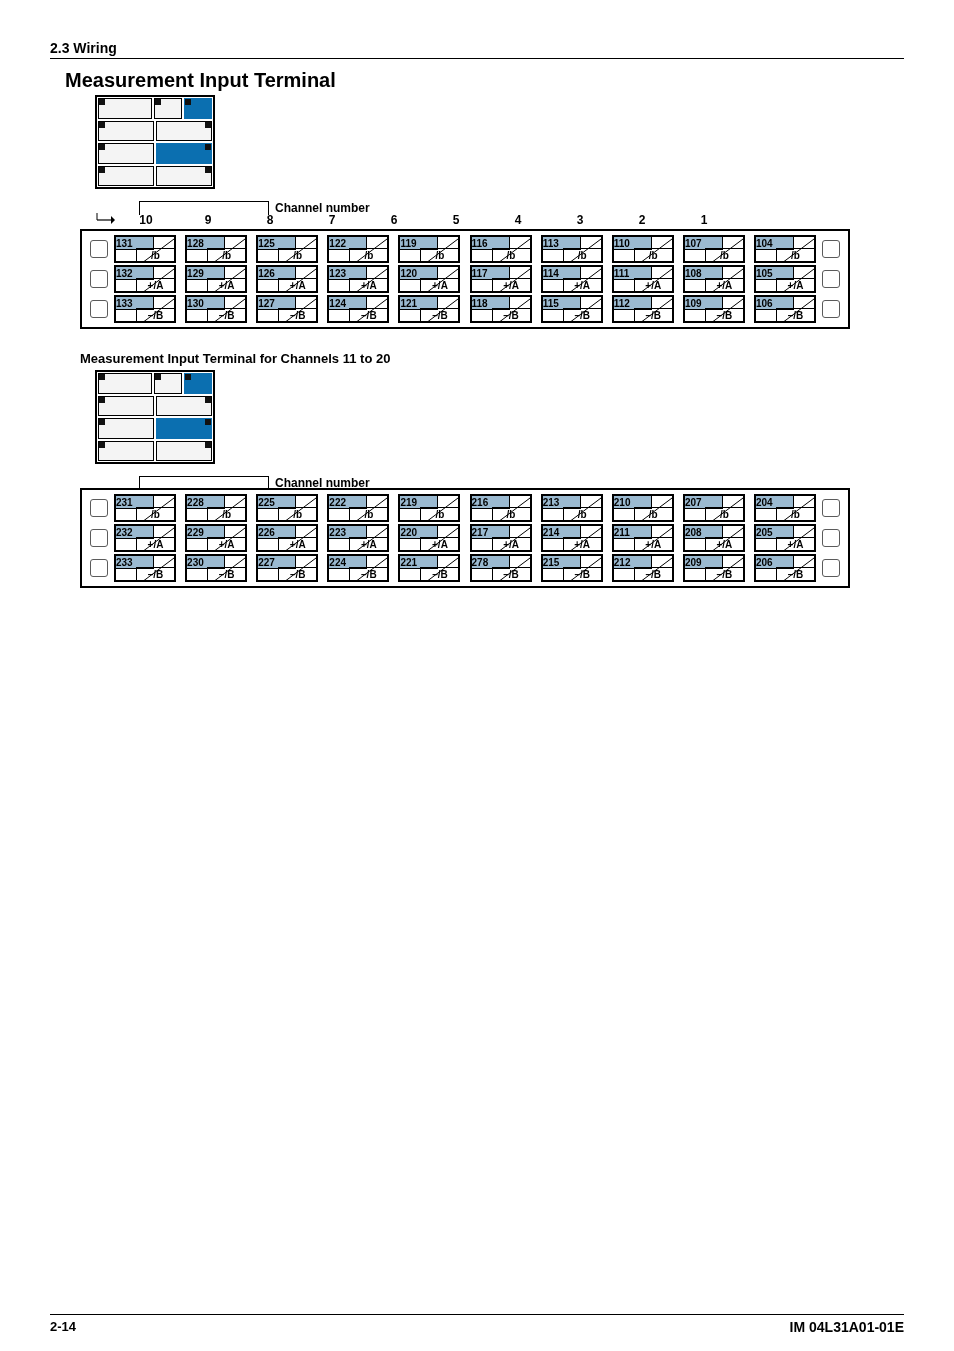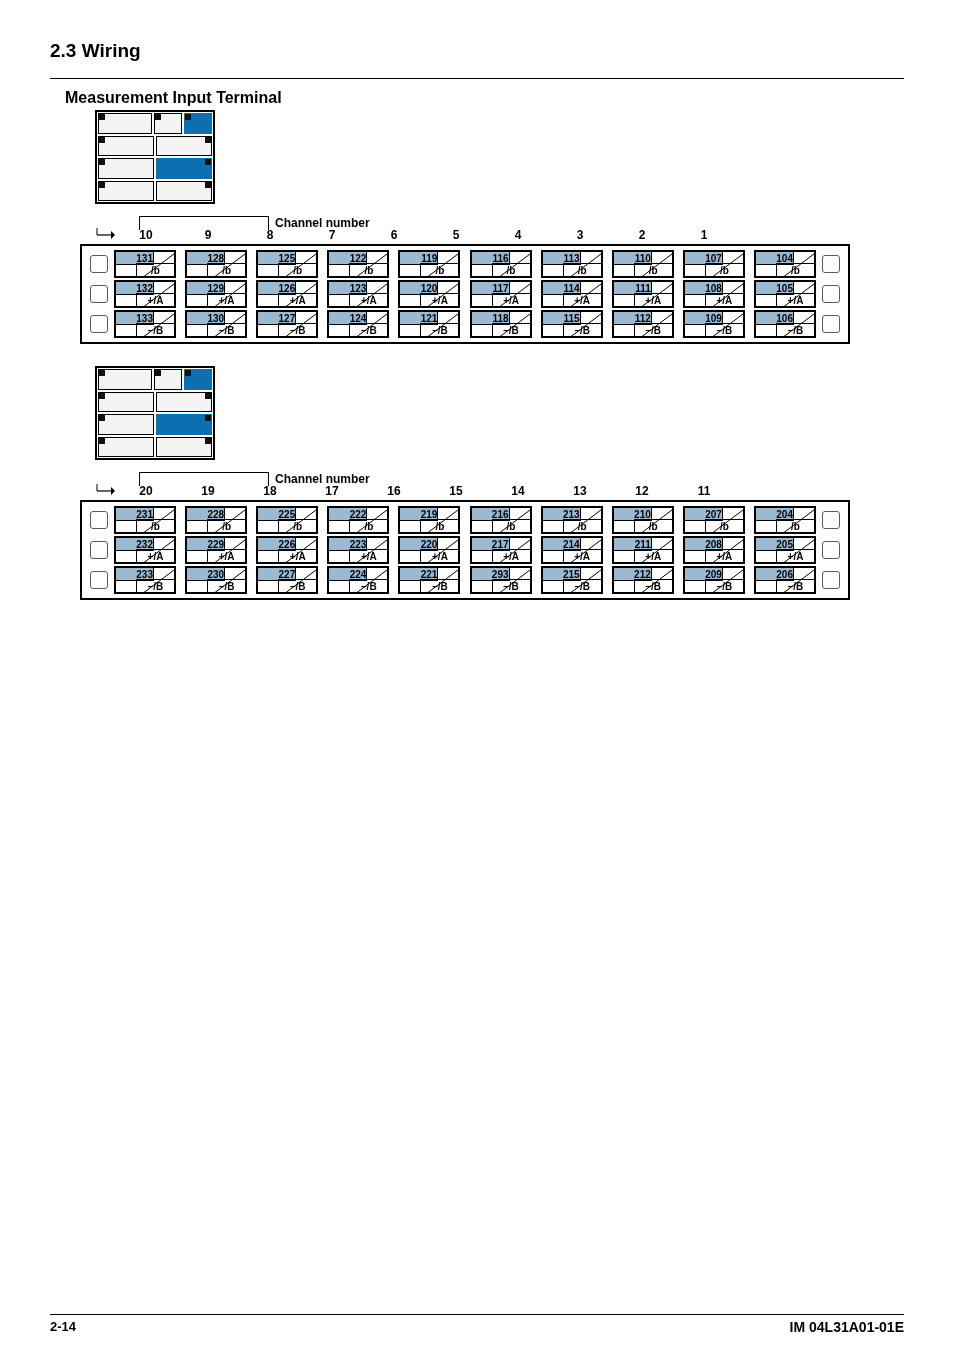--- a/index.html
+++ b/index.html
@@ -6,28 +6,28 @@
   body {
     font-family: Arial, Helvetica, sans-serif;
     margin: 0;
     padding: 40px 50px 20px 50px;
     width: 954px;
     font-size: 12px;
     color: #000;
   }
   .sect-hd {
     font-weight: bold;
-    font-size: 19px;
+    font-size: 14px;
     border-bottom: 1.5px solid #000;
-    padding-bottom: 16px;
+    padding-bottom: 2px;
     margin-bottom: 10px;
   }
   .main-title {
     font-weight: bold;
-    font-size: 16px;
+    font-size: 20px;
     margin: 0 0 3px 15px;
   }
   .sub-title {
     font-weight: bold;
     font-size: 13px;
     margin: 0 0 4px 30px;
   }
   .block-img-wrap {
     margin-left: 45px;
     margin-bottom: 12px;
@@ -135,21 +135,21 @@
     overflow: hidden;
   }
   .tc-top {
     position: absolute;
     top: 0; left: 0;
     width: 38px;
     height: 13px;
     line-height: 13px;
     font-size: 10px;
     font-weight: bold;
-    text-align: right;
+    text-align: left;
     border-right: 1.5px solid #000;
     border-bottom: 1.5px solid #000;
     background: #9bbad1;
   }
   .tc-bot {
     position: absolute;
     bottom: 0; right: 0;
     width: 38px;
     height: 13px;
     line-height: 13px;
@@ -457,20 +457,21 @@
         <div class="tc-top">106</div>
         <svg class="tc-diag" viewBox="0 0 40 30">
               <line x1="0" y1="30" x2="40" y2="0" stroke="#000" stroke-width="1"></line>
             </svg>
         <div class="tc-bot">–/B</div>
       </div>
         </div>
         <div class="side-box"></div>
       </div>
     </div>
+    <div class="sub-title">Measurement Input Terminal for Channels 11 to 20</div>
     <div class="block-img-wrap">
     <div class="block-img">
       <div class="bi-row">
           <div class="bi-cell"></div>
           <div class="bi-cell half"></div>
           <div class="bi-cell blue half"></div>
         </div>
       <div class="bi-row">
           <div class="bi-cell"></div>
           <div class="bi-cell tr"></div>
@@ -482,39 +483,20 @@
       <div class="bi-row">
           <div class="bi-cell"></div>
           <div class="bi-cell tr"></div>
         </div>
     </div>
     </div>
     <div class="ch-label-wrap">
       <div class="ch-bracket"></div>
      <span class="ch-label">Channel number</span>
     </div>
-    <div class="header-row">
-      <span class="header-arrow">
-    <svg width="20" height="14">
-          <line x1="2" y1="7" x2="16" y2="7" stroke="#000" stroke-width="1.2"></line>
-          <polygon points="16,3 16,11 20,7" fill="#000"></polygon>
-          <line x1="2" y1="0" x2="2" y2="7" stroke="#000" stroke-width="1"></line>
-        </svg>
-  </span>
-      <span class="header-cell">20</span>
-      <span class="header-cell">19</span>
-      <span class="header-cell">18</span>
-      <span class="header-cell">17</span>
-      <span class="header-cell">16</span>
-      <span class="header-cell">15</span>
-      <span class="header-cell">14</span>
-      <span class="header-cell">13</span>
-      <span class="header-cell">12</span>
-      <span class="header-cell">11</span>
-    </div>
     <div class="term-outer">
       <div class="term-row">
         <div class="side-box"></div>
         <div class="term-cell-wrap">
           <div class="term-cell">
         <div class="tc-top">231</div>
         <svg class="tc-diag" viewBox="0 0 40 30">
               <line x1="0" y1="30" x2="40" y2="0" stroke="#000" stroke-width="1"></line>
             </svg>
         <div class="tc-bot">/b</div>
@@ -693,21 +675,21 @@
         <div class="tc-bot">–/B</div>
       </div>
           <div class="term-cell">
         <div class="tc-top">221</div>
         <svg class="tc-diag" viewBox="0 0 40 30">
               <line x1="0" y1="30" x2="40" y2="0" stroke="#000" stroke-width="1"></line>
             </svg>
         <div class="tc-bot">–/B</div>
       </div>
           <div class="term-cell">
-        <div class="tc-top">293</div>
+        <div class="tc-top">278</div>
         <svg class="tc-diag" viewBox="0 0 40 30">
               <line x1="0" y1="30" x2="40" y2="0" stroke="#000" stroke-width="1"></line>
             </svg>
         <div class="tc-bot">–/B</div>
       </div>
           <div class="term-cell">
         <div class="tc-top">215</div>
         <svg class="tc-diag" viewBox="0 0 40 30">
               <line x1="0" y1="30" x2="40" y2="0" stroke="#000" stroke-width="1"></line>
             </svg>

